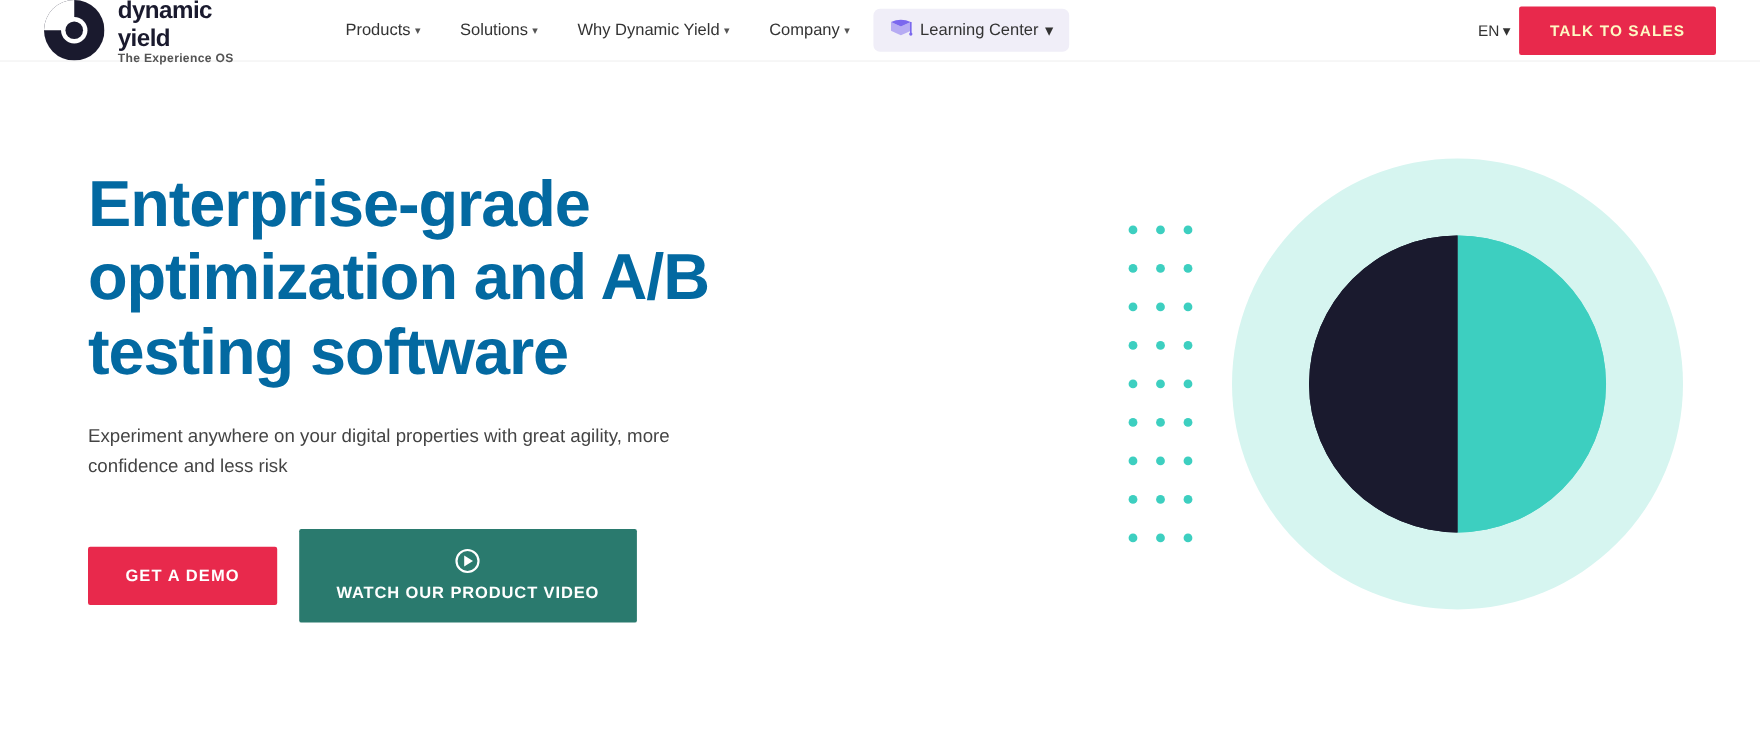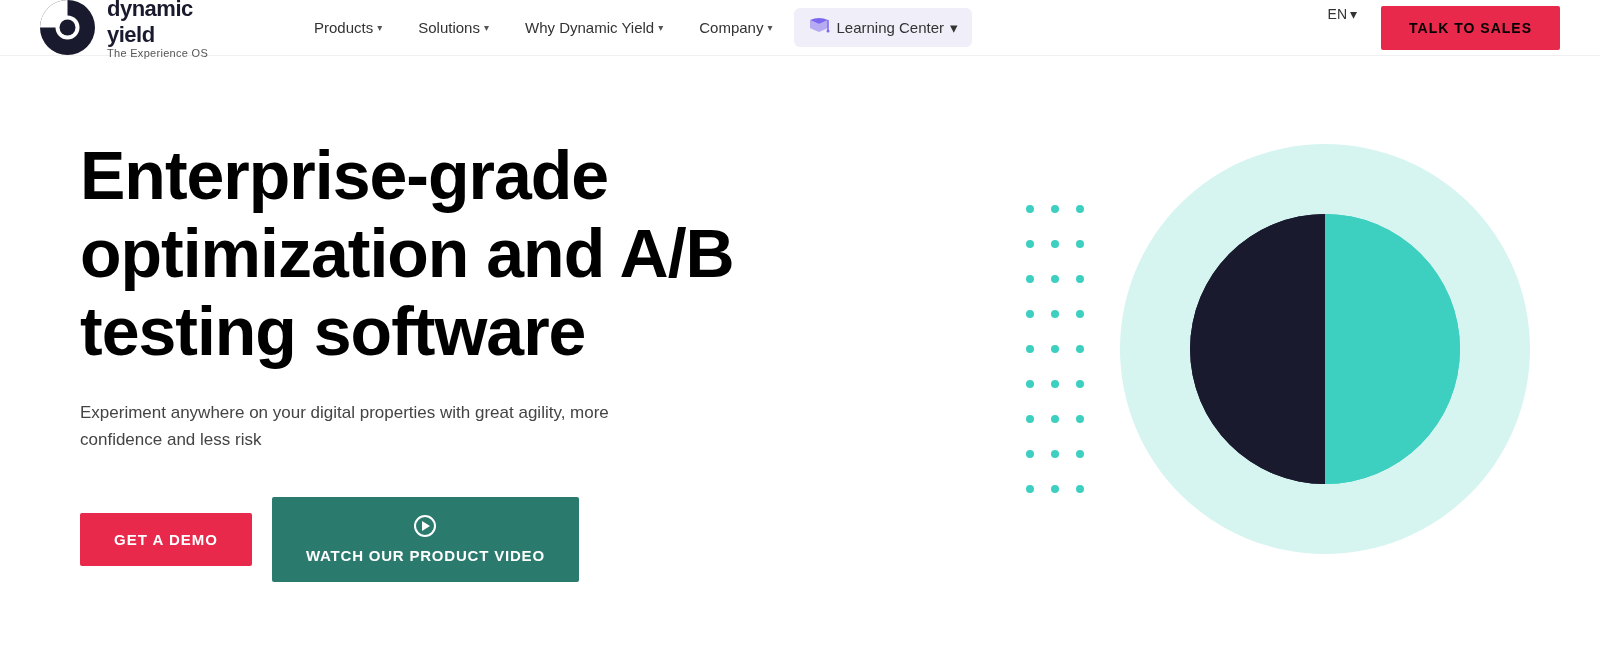--- a/index.html
+++ b/index.html
@@ -47,20 +47,21 @@
       font-weight: 800;
       color: #1a1a2e;
       line-height: 1.15;
       letter-spacing: -0.5px;
     }
 
     .logo-subtitle {
       font-size: 11px;
       color: #555;
       letter-spacing: 0.3px;
+      font-weight: bold;
     }
 
     .nav-links {
       display: flex;
       align-items: center;
       gap: 8px;
       flex: 1;
       text-align: right;
     }
 
@@ -95,37 +96,37 @@
       white-space: nowrap;
     }
 
     .learning-icon {
       color: #7b68ee;
       font-size: 18px;
     }
 
     .nav-right {
       display: flex;
-      align-items: flex-start;
-      gap: 24px;
+      align-items: center;
+      gap: 8px;
       margin-left: auto;
     }
 
     .lang-selector {
       font-size: 14px;
       color: #333;
       cursor: pointer;
       display: flex;
       align-items: center;
       gap: 3px;
     }
 
     .talk-to-sales {
       background: #e8294c;
-      color: #000000;
+      color: #fef9c3;
       font-size: 14px;
       font-weight: 700;
       letter-spacing: 1px;
       padding: 14px 28px;
       border: none;
       cursor: pointer;
       text-transform: uppercase;
       border-radius: 2px;
     }
 
@@ -138,23 +139,23 @@
       position: relative;
       overflow: hidden;
     }
 
     .hero-content {
       max-width: 700px;
       z-index: 2;
     }
 
     .hero-title {
-      font-size: 68px;
+      font-size: 59px;
       font-weight: 900;
-      color: #000000;
+      color: #0369a1;
       line-height: 1.15;
       margin-bottom: 28px;
       letter-spacing: -1px;
     }
 
     .hero-subtitle {
       font-size: 17px;
       color: #444;
       line-height: 1.6;
       margin-bottom: 44px;

